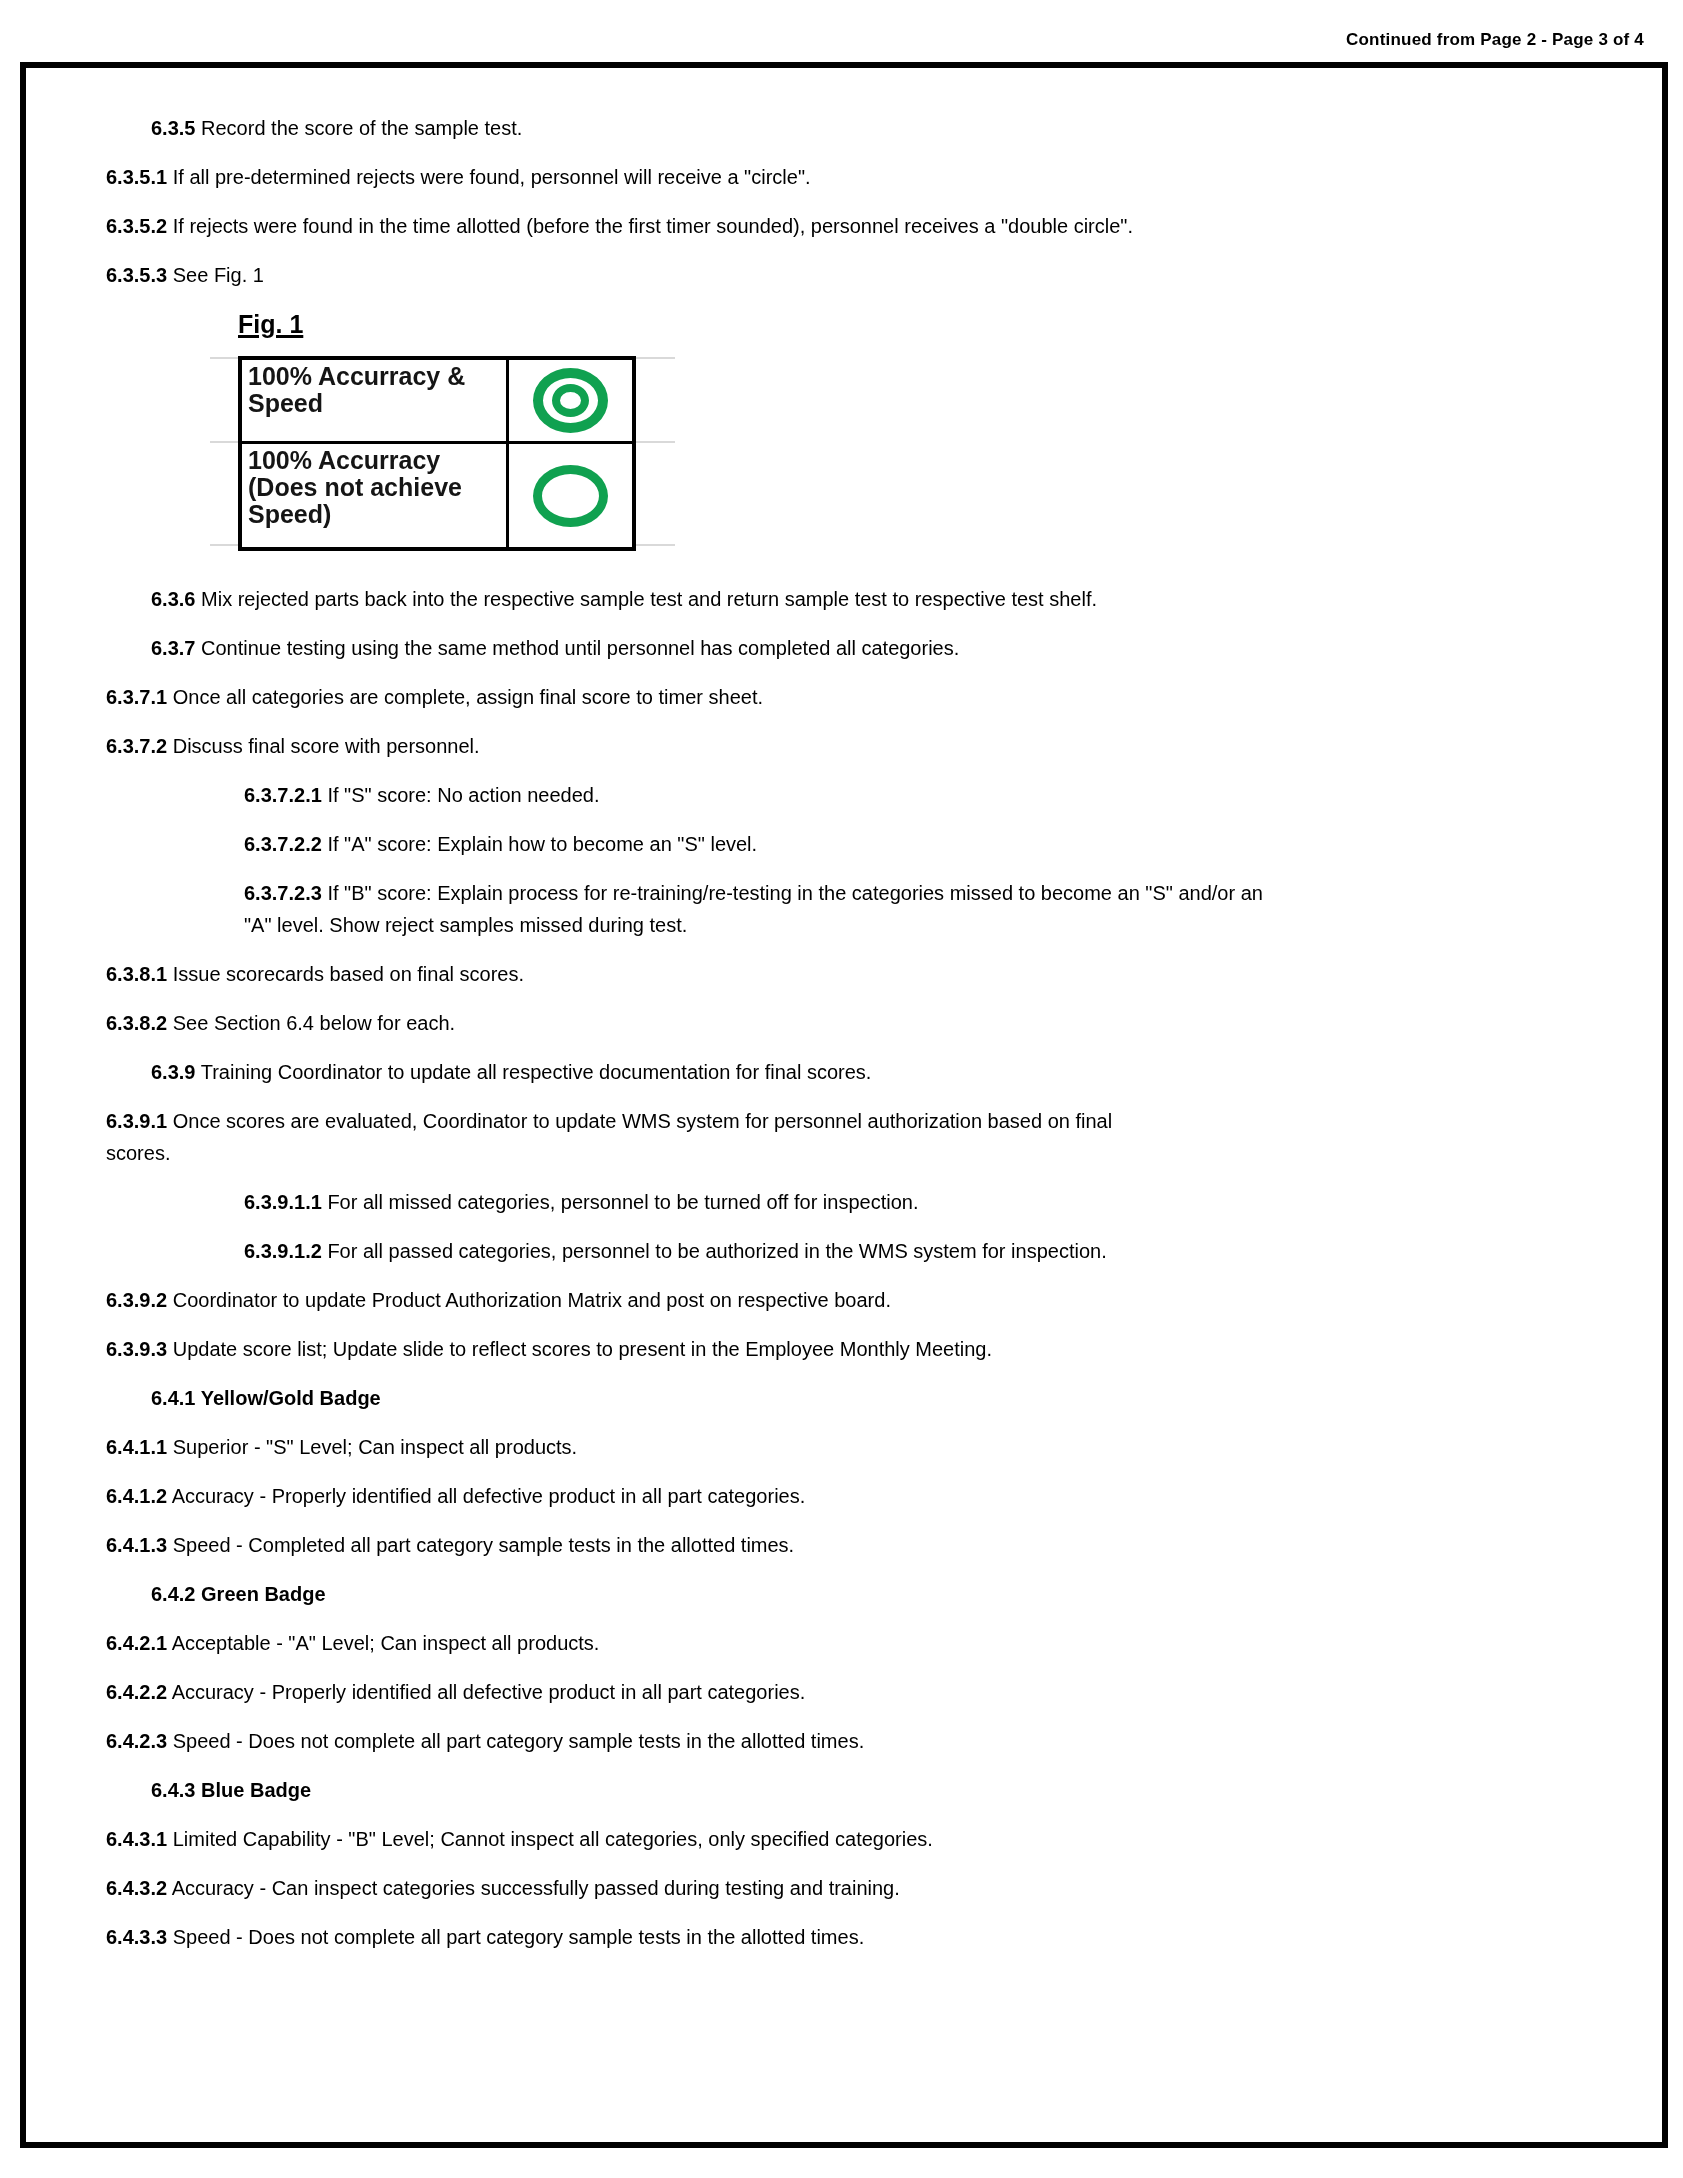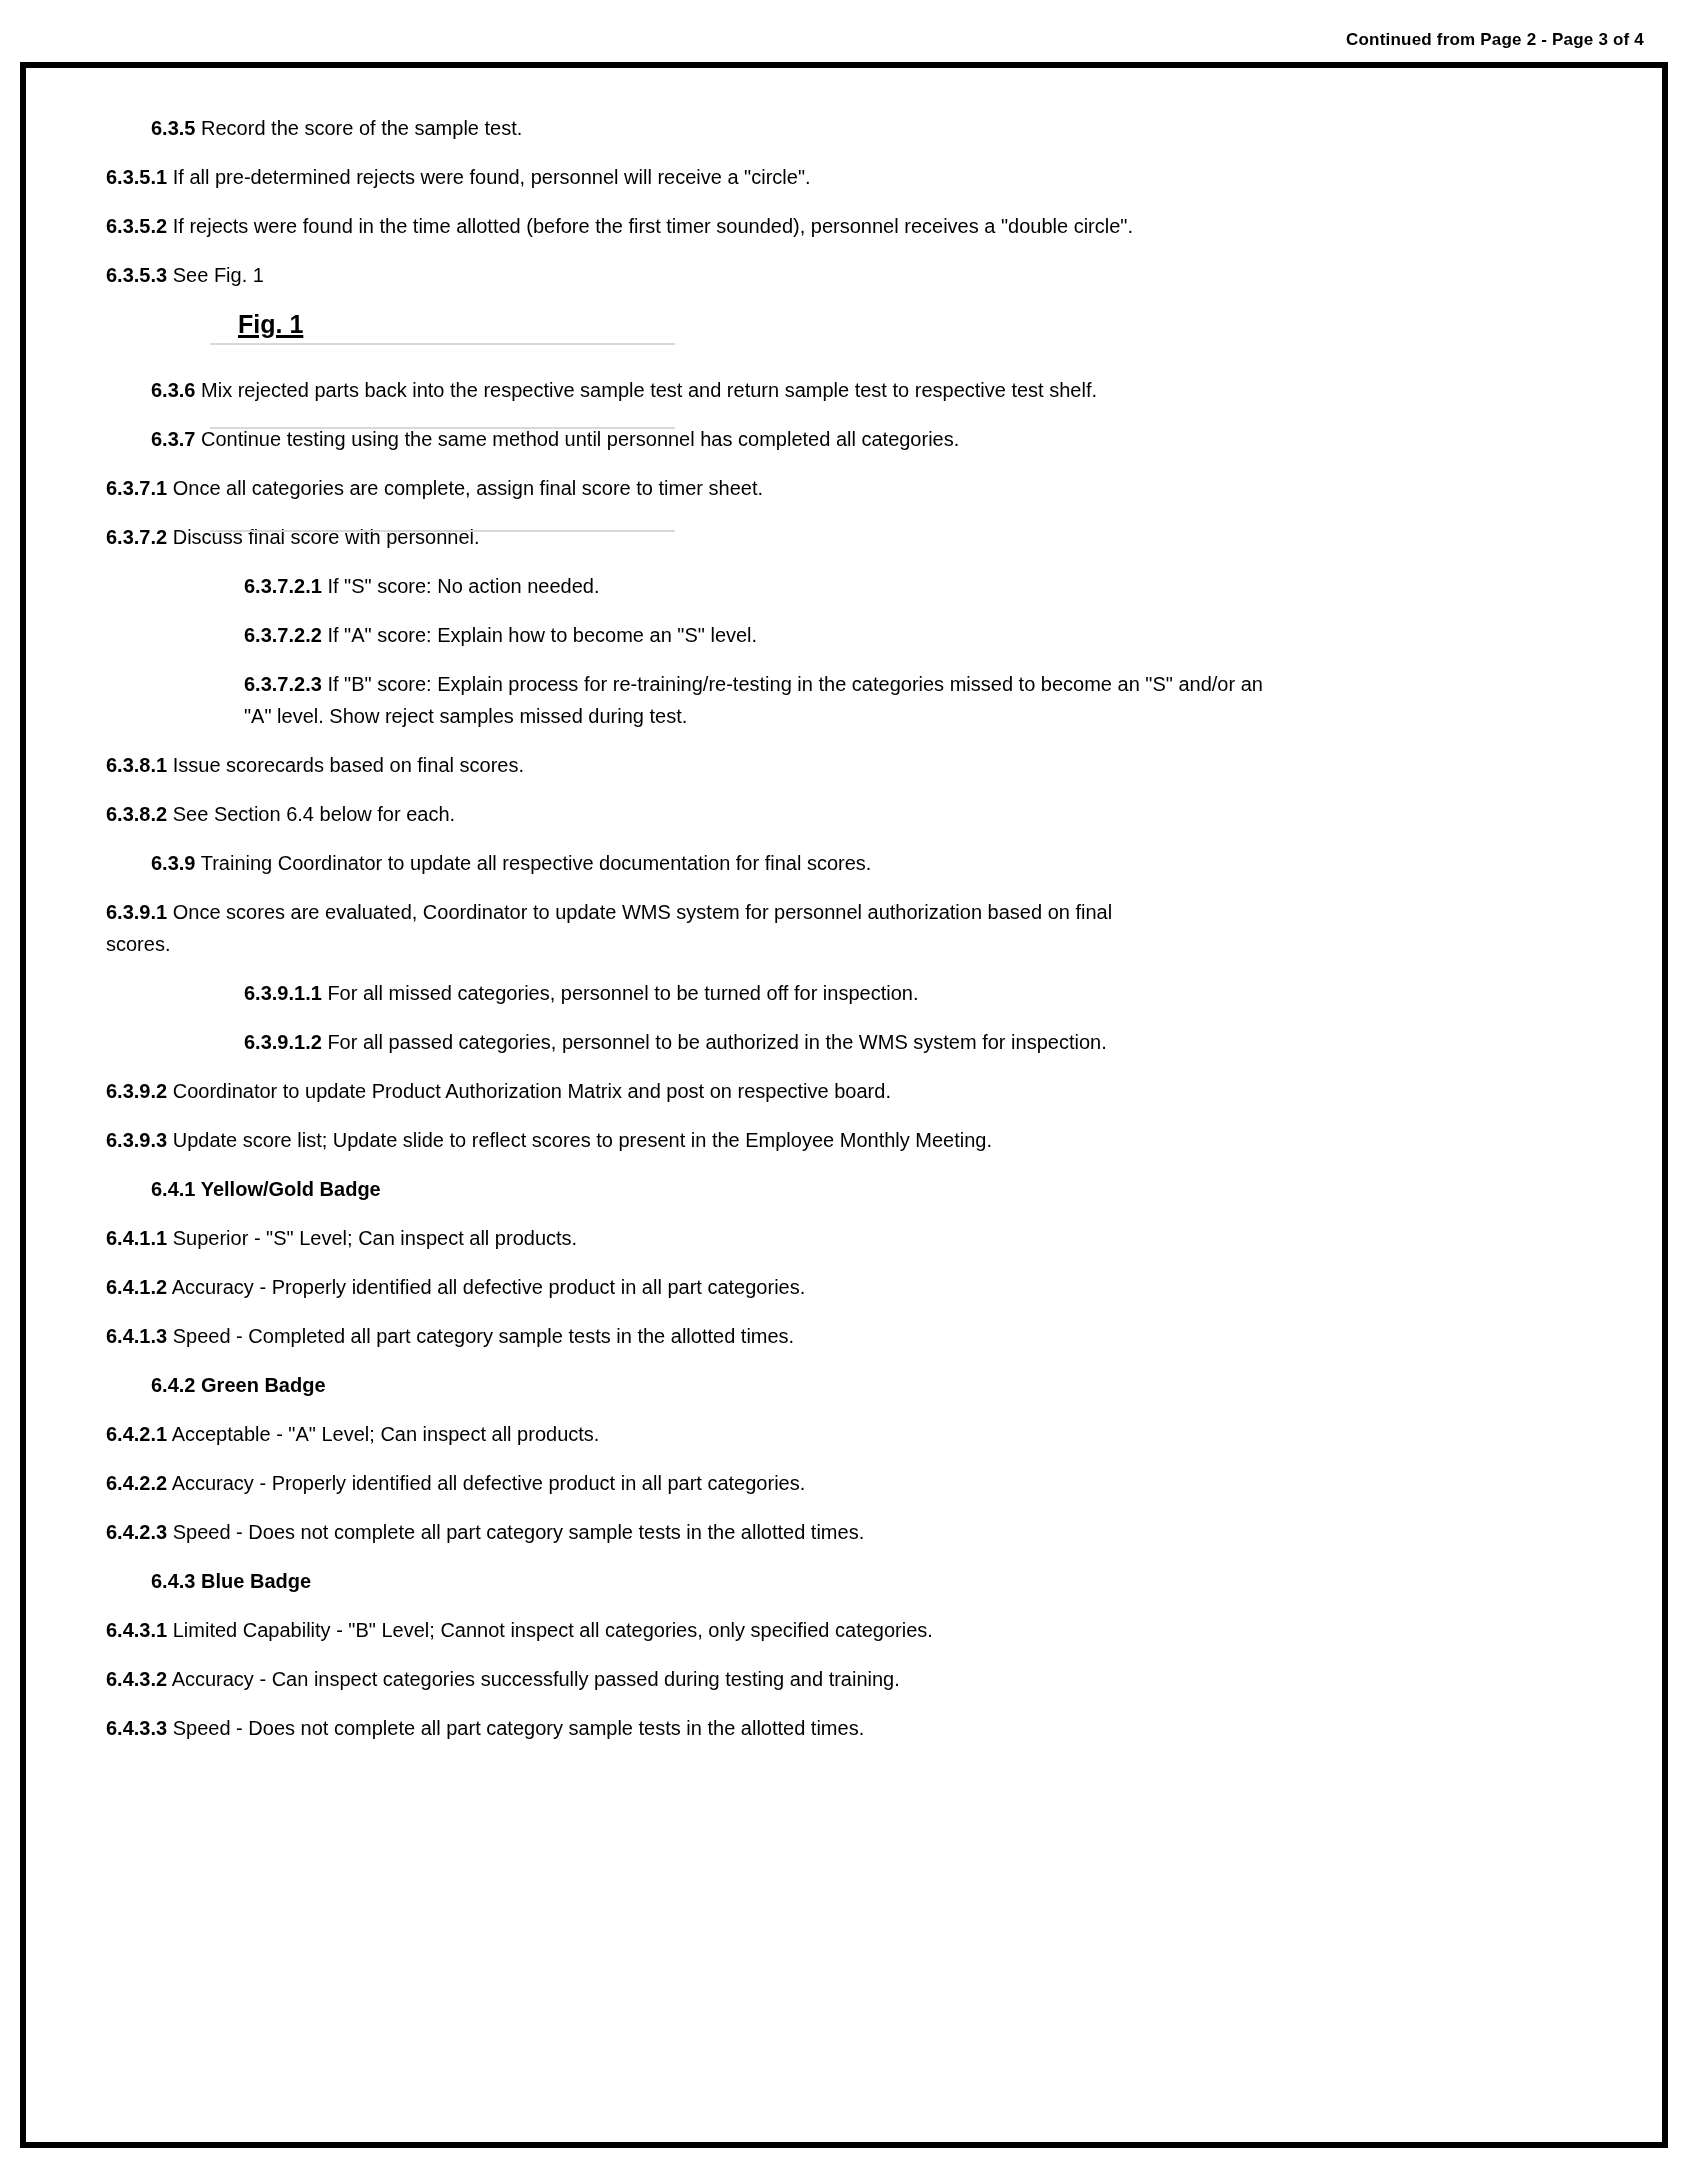--- a/index.html
+++ b/index.html
@@ -34,21 +34,21 @@
   .i2{margin-left:80px;}
   .i3{margin-left:218px;}
 
   
   .figure{margin:6px 0 32px 212px;}
   .fig-caption{
     display:inline-block;
     font-size:25px;font-weight:bold;line-height:32px;
     text-decoration:underline;
     text-decoration-thickness:2.5px;
-    margin-bottom:2px;
+    margin-bottom:16px;
   }
   .tbl-wrap{position:relative;width:515px;}
   .gridline{position:absolute;left:-28px;width:465px;height:2px;background:#d9d9d9;z-index:0;}
   .gl-top{top:1px;}
   .gl-mid{top:85px;}
   .gl-bot{top:188px;}
   table.fig-table{
     position:relative;z-index:1;
     border-collapse:collapse;
     background:#fff;
@@ -87,20 +87,41 @@
     <p class="para i2"><b>6.3.5.1</b> <span>If all pre-determined rejects were found, personnel will receive a "circle".</span></p>
     <p class="para i2"><b>6.3.5.2</b> <span>If rejects were found in the time allotted (before the first timer sounded), personnel receives a "double circle".</span></p>
     <p class="para i2"><b>6.3.5.3</b> <span>See Fig. 1</span></p>
 
     <div class="figure">
       <div class="fig-caption">Fig. 1</div>
       <div class="tbl-wrap">
         <div class="gridline gl-top" style="background: rgb(217, 217, 217);"></div>
         <div class="gridline gl-mid" style="background: rgb(217, 217, 217);"></div>
         <div class="gridline gl-bot" style="background: rgb(217, 217, 217);"></div>
+        <table class="fig-table">
+          <tbody>
+              <tr class="r1">
+            <td class="lbl">100% Accurracy &amp;
+Speed</td>
+            <td class="ico">
+              <div class="ring dc-outer" style="border-color: rgb(16, 161, 80);">
+                    <div class="ring dc-inner" style="border-color: rgb(16, 161, 80);"></div>
+                  </div>
+            </td>
+          </tr>
+          <tr class="r2">
+            <td class="lbl">100% Accurracy
+(Does not achieve
+Speed)</td>
+            <td class="ico">
+              <div class="ring sc" style="border-color: rgb(16, 161, 80);"></div>
+            </td>
+          </tr>
+        </tbody>
+          </table>
       </div>
     </div>
 
     <p class="para i1"><b>6.3.6</b> <span>Mix rejected parts back into the respective sample test and return sample test to respective test shelf.</span></p>
     <p class="para i1"><b>6.3.7</b> <span>Continue testing using the same method until personnel has completed all categories.</span></p>
     <p class="para i2"><b>6.3.7.1</b> <span>Once all categories are complete, assign final score to timer sheet.</span></p>
     <p class="para i2"><b>6.3.7.2</b> <span>Discuss final score with personnel.</span></p>
     <p class="para i3"><b>6.3.7.2.1</b> <span>If "S" score: No action needed.</span></p>
     <p class="para i3"><b>6.3.7.2.2</b> <span>If "A" score: Explain how to become an "S" level.</span></p>
     <p class="para i3"><b>6.3.7.2.3</b> <span>If "B" score: Explain process for re-training/re-testing in the categories missed to become an "S" and/or an

